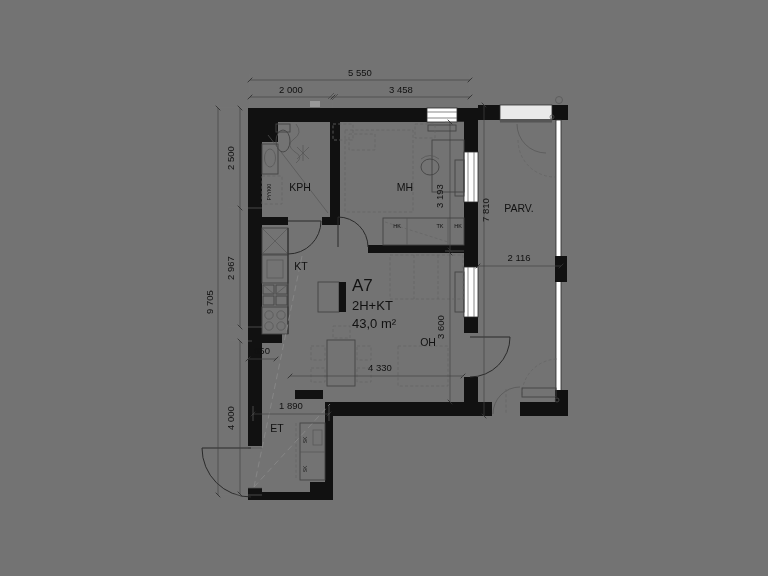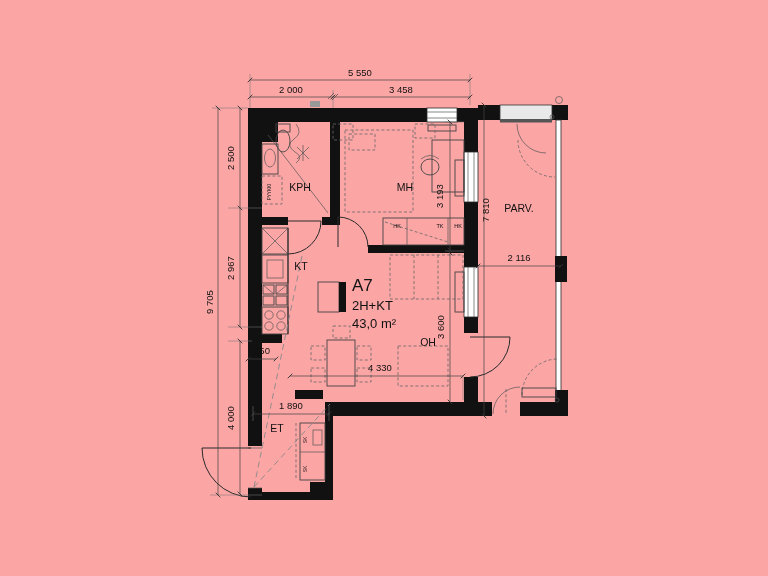--- a/index.html
+++ b/index.html
@@ -1,16 +1,16 @@
 <!DOCTYPE html>
 <html><head>
 <meta charset="utf-8">
 <style>
   html,body{margin:0;padding:0;background:#fff;}
-  .page{position:relative;width:768px;height:576px;background:#fca5a5;overflow:hidden;
+  .page{position:relative;width:768px;height:576px;background:#737373;overflow:hidden;
         font-family:"Liberation Sans", sans-serif;}
   svg{position:absolute;left:0;top:0;}
   .wall{fill:#111;stroke:none;}
   .ln{stroke:#2a2a2a;stroke-width:1;fill:none;}
   .thin{stroke:#555;stroke-width:0.7;fill:none;}
   .furn{stroke:#444;stroke-width:0.9;fill:none;}
   .dashf{stroke:#666;stroke-width:0.8;fill:none;stroke-dasharray:3 2.2;}
   .dashl{stroke:#888;stroke-width:0.9;fill:none;stroke-dasharray:6 4;}
   .dim{stroke:#444;stroke-width:0.7;fill:none;}
   .ext{stroke:#777;stroke-width:0.55;fill:none;}

